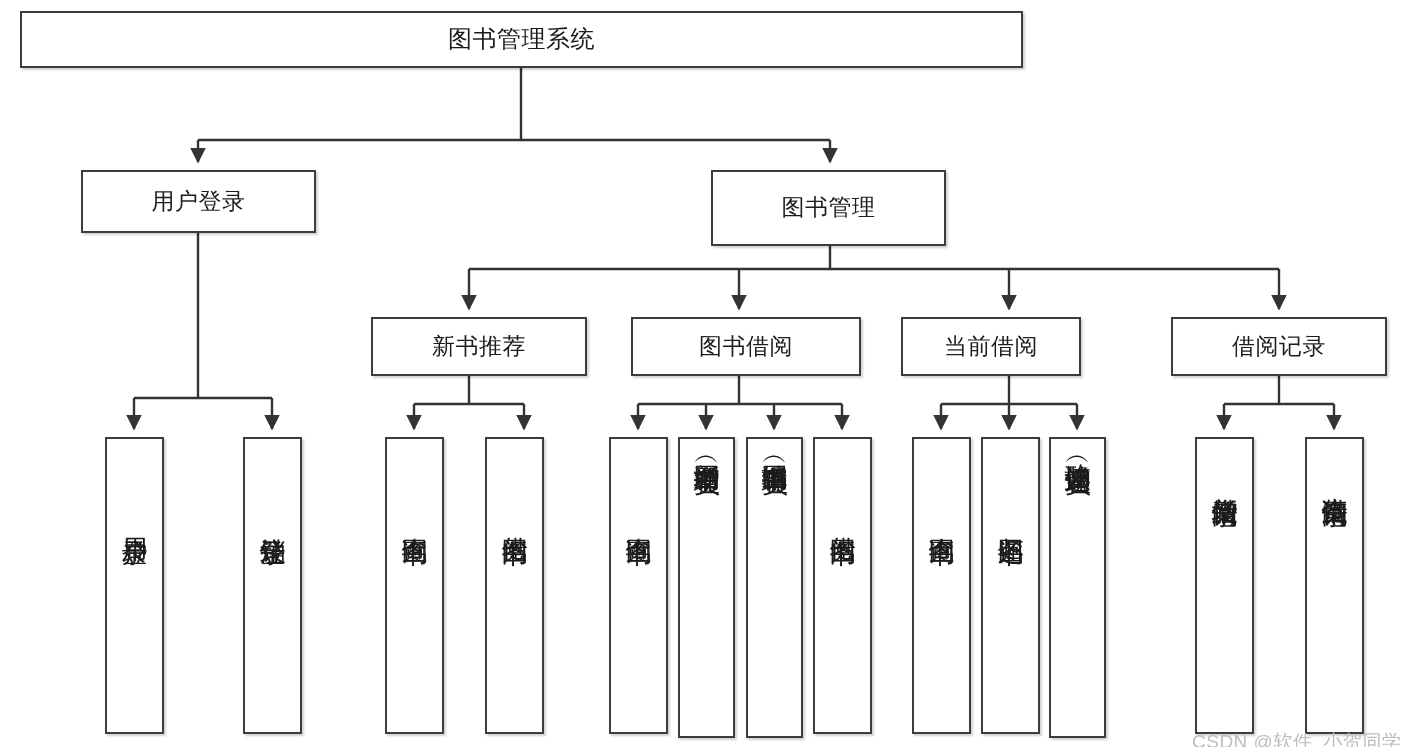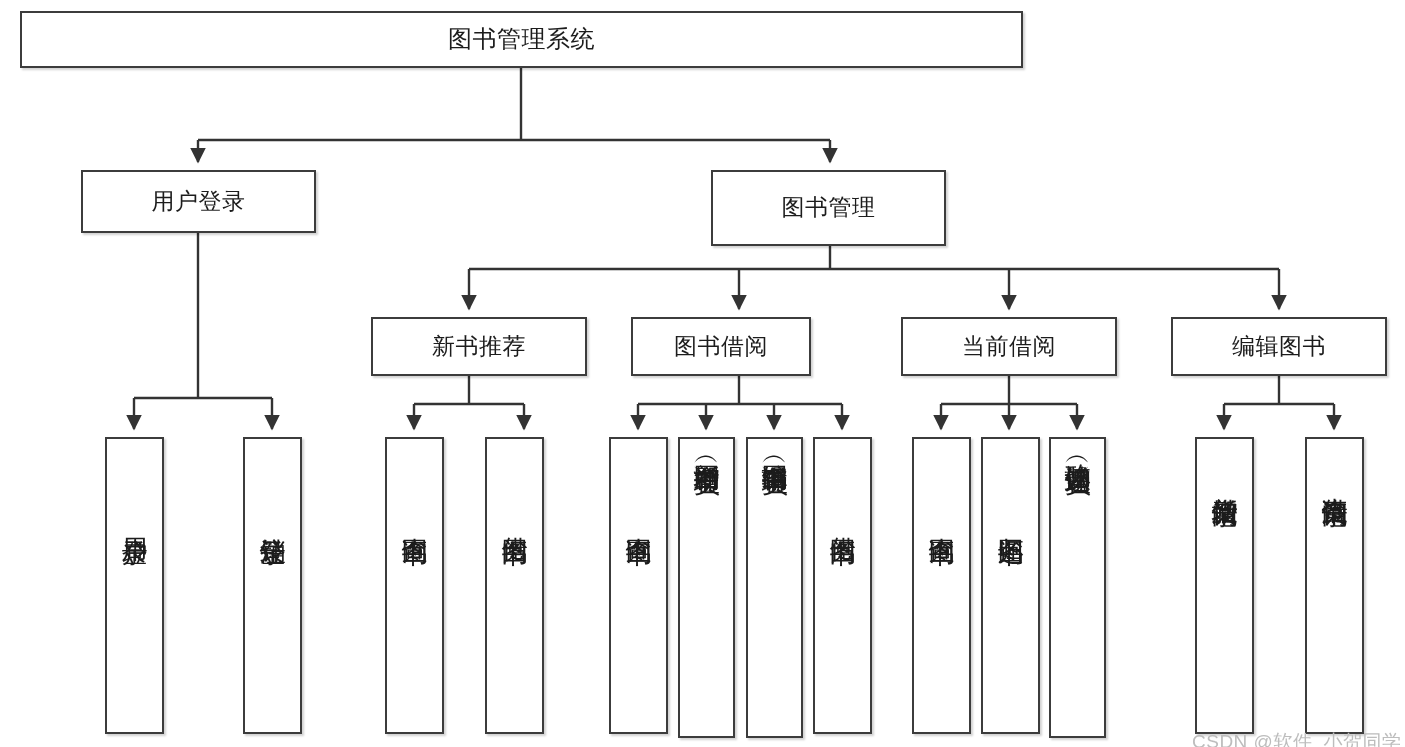--- a/index.html
+++ b/index.html
@@ -134,28 +134,28 @@
   <div class="node h" style="left:81px; top:170px; width:235px; height:63px;">
     <span class="lbl">用户登录</span>
   </div>
   <div class="node h" style="left:711px; top:170px; width:235px; height:76px;">
     <span class="lbl">图书管理</span>
   </div>
 
   <div class="node h" style="left:361px; top:317px; width:216px; height:59px;margin-left:10px;">
     <span class="lbl">新书推荐</span>
   </div>
-  <div class="node h" style="left:631px; top:317px; width:180px; height:59px;">
+  <div class="node h" style="left:631px; top:317px; width:230px; height:59px;">
     <span class="lbl">图书借阅</span>
   </div>
-  <div class="node h" style="left:901px; top:317px; width:216px; height:59px;">
+  <div class="node h" style="left:901px; top:317px; width:180px; height:59px;">
     <span class="lbl">当前借阅</span>
   </div>
   <div class="node h" style="left:1171px; top:317px; width:216px; height:59px;">
-    <span class="lbl">编辑图书</span>
+    <span class="lbl">借阅记录</span>
   </div>
 
   <div class="node v" style="left:105px; top:437px; width:59px; height:297px; padding-top:78px;">
     <span class="lbl">用户登录</span>
   </div>
   <div class="node v" style="left:243px; top:437px; width:59px; height:297px; padding-top:78px;">
     <span class="lbl">注销登录</span>
   </div>
 
   <div class="node v" style="left:385px; top:437px; width:59px; height:297px; padding-top:78px;">

